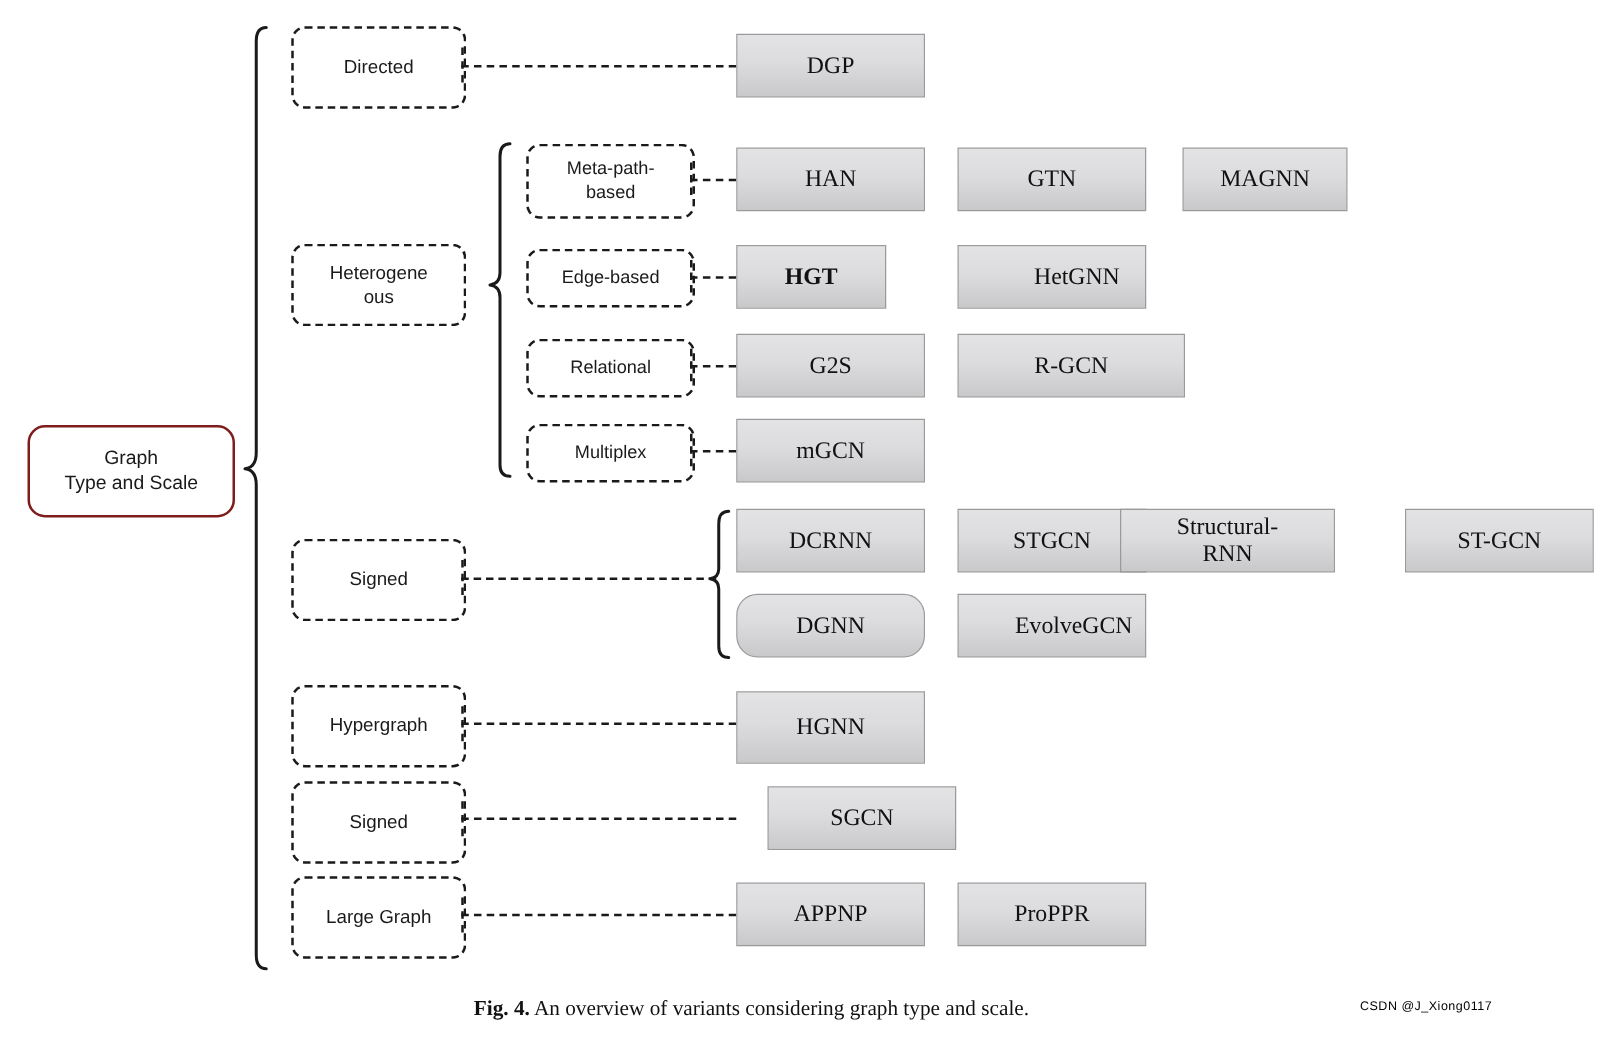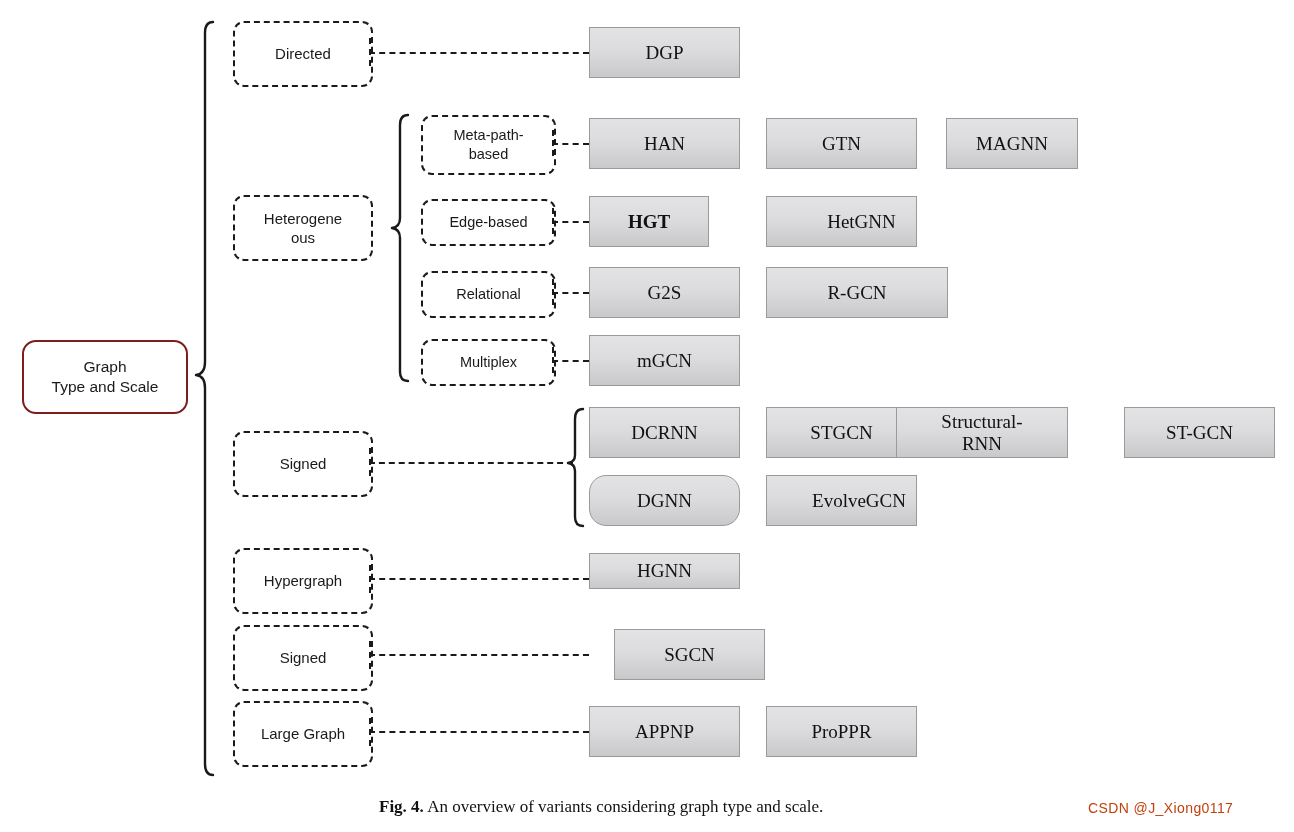--- a/index.html
+++ b/index.html
@@ -46,21 +46,21 @@
           pointer-events:none;}
 
   
   .caption{
     position:absolute;font-family:"Liberation Serif", serif;font-size:17px;
     color:#111;white-space:nowrap;
   }
   .caption b{font-weight:bold;}
   .watermark{
     position:absolute;font-family:"Liberation Sans", sans-serif;
-    font-size:14px;color:#c2410c;white-space:nowrap;letter-spacing:.4px;
+    font-size:10px;color:#000000;white-space:nowrap;letter-spacing:.4px;
   }
 </style>
 </head>
 <body>
 
 <div id="canvas">
 
   <svg id="braces" viewBox="0 0 1294 832">
 
     <path d="M213,22 Q205,22 205,33 L205,362 Q205,374 196,375
@@ -201,21 +201,21 @@
     <span>ST-GCN</span>
   </div>
 
   <div class="model-box" style="left:589px;top:475px;width:151px;height:51px;border-radius:17px;">
     <span>DGNN</span>
   </div>
   <div class="model-box" style="left:766px;top:475px;width:151px;height:51px;padding-left:39px;">
     <span>EvolveGCN</span>
   </div>
 
-  <div class="model-box" style="left:589px;top:553px;width:151px;height:36px;">
+  <div class="model-box" style="left:589px;top:553px;width:151px;height:58px;">
     <span>HGNN</span>
   </div>
 
   <div class="model-box" style="left:614px;top:629px;width:151px;height:51px;">
     <span>SGCN</span>
   </div>
 
   <div class="model-box" style="left:589px;top:706px;width:151px;height:51px;">
     <span>APPNP</span>
   </div>

